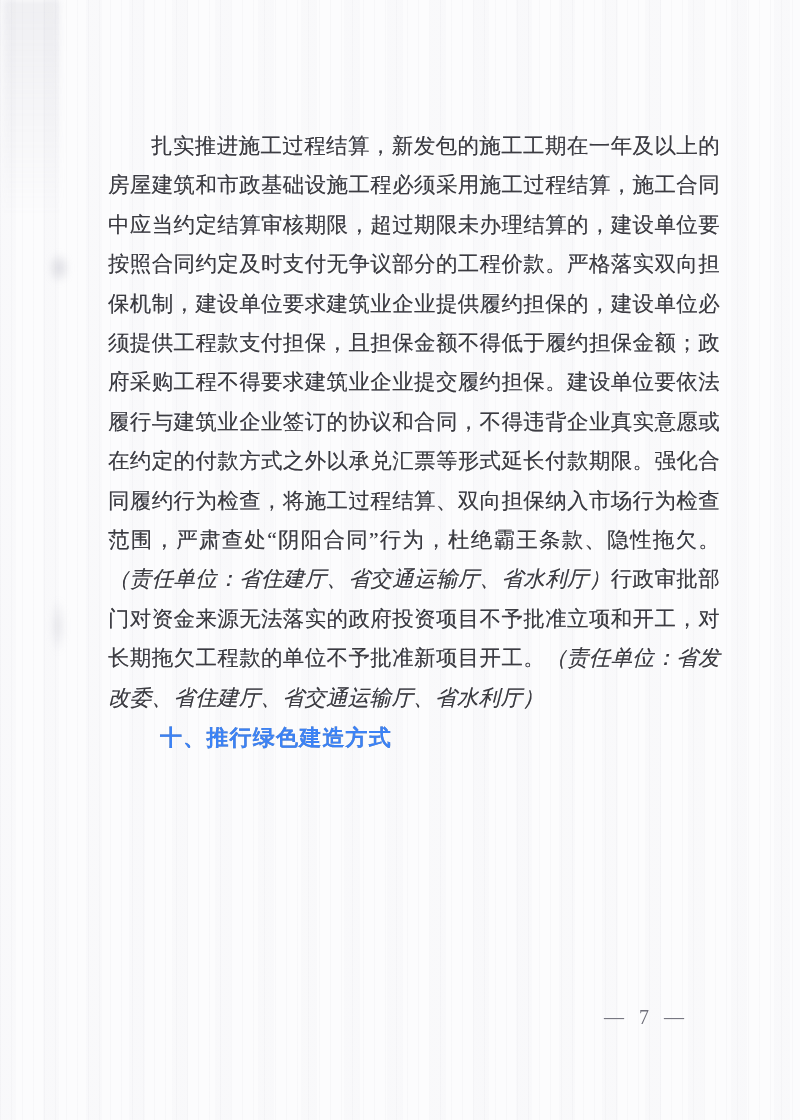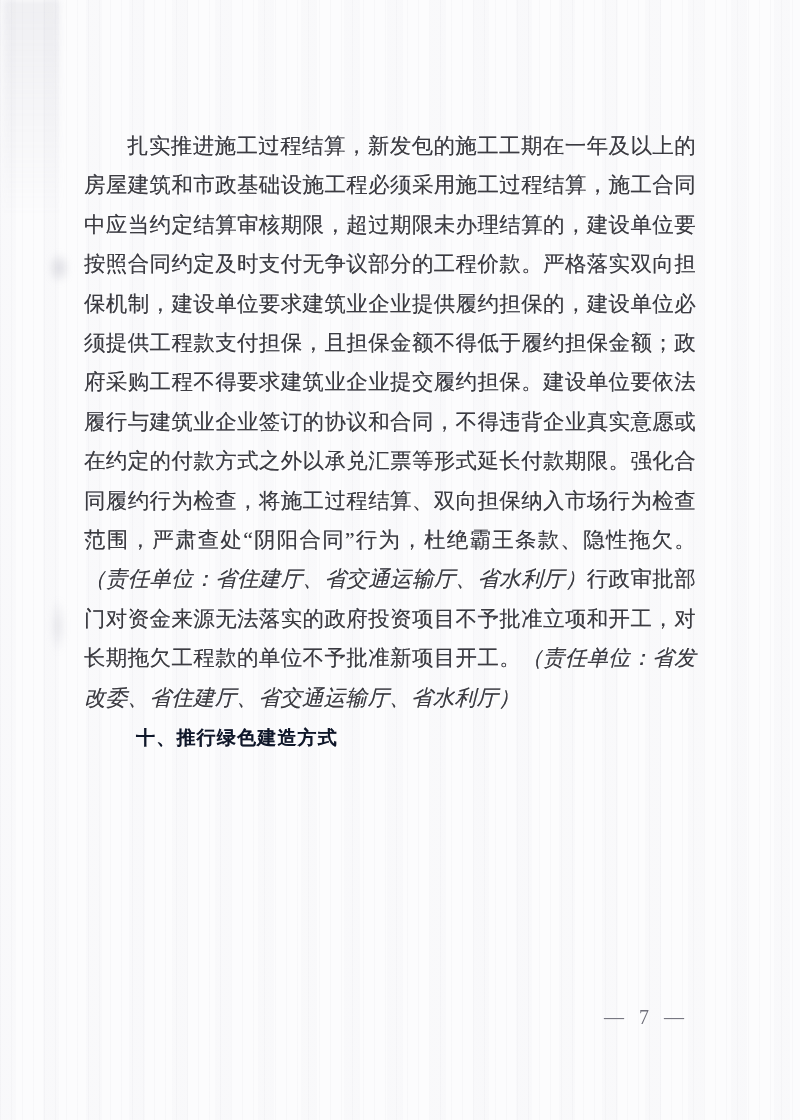--- a/index.html
+++ b/index.html
@@ -46,44 +46,44 @@
   .smudge-b {
     position: absolute;
     left: 50px; top: 598px;
     width: 16px; height: 56px;
     background: radial-gradient(ellipse at center, rgba(170,170,185,0.25), rgba(0,0,0,0) 70%);
     filter: blur(3px);
     pointer-events: none;
   }
   .doc-body {
     position: absolute;
-    left: 84px;
+    left: 108px;
     top: 127px;
     width: 612px;
     font-size: 21.5px;
     line-height: 39.4px;
     letter-spacing: 0.3px;
     color: #3b3b41;
     text-align: justify;
     text-shadow: 0 0 0.5px rgba(60,60,70,0.55);
   }
   .doc-body p {
     margin: 0;
     text-indent: 2em;
   }
   .kaiti {
     font-style: italic;
   }
   .section-heading {
     margin: 0;
     font-family: Liberation Sans, sans-serif;
     font-weight: bold;
-    font-size: 19px;
+    font-size: 22px;
     line-height: 39.4px;
-    color: #0f172a;
+    color: #3b82f6;
     text-indent: 52px;
     letter-spacing: 1.2px;
     text-shadow: 0 0 0.5px rgba(40,40,50,0.5);
   }
   .page-footer {
     position: absolute;
     top: 1003px;
     left: 604px;
     width: 120px;
     font-size: 20px;

